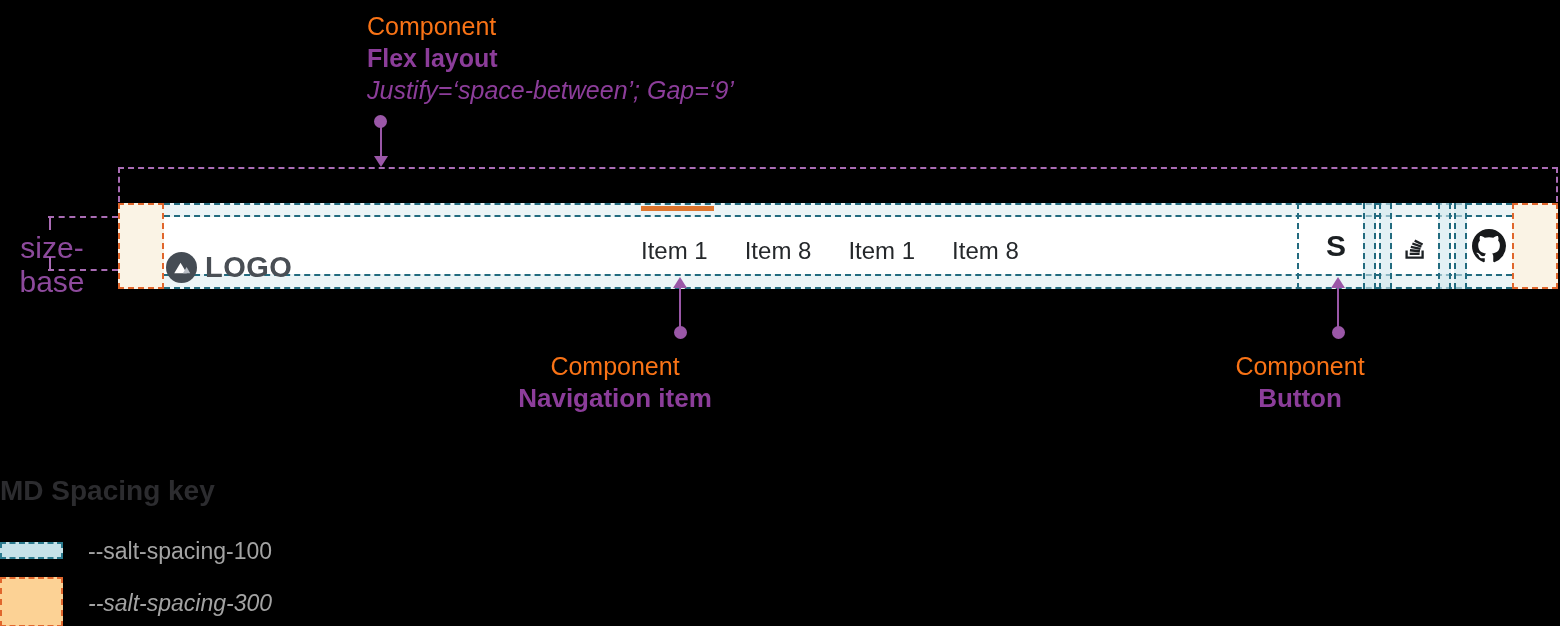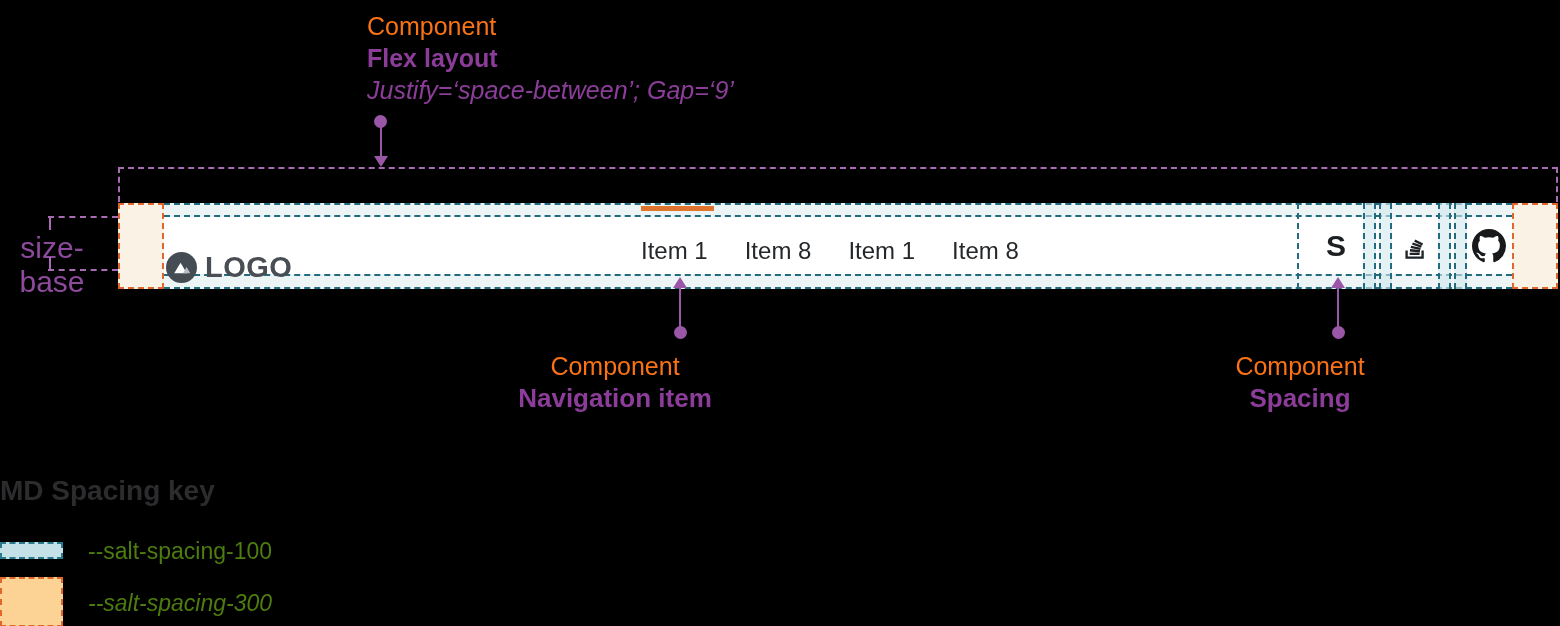--- a/index.html
+++ b/index.html
@@ -40,21 +40,21 @@
   
   .sb-line{width:70px;border-top:2px dashed #a96cb4;}
   .sb-tick{width:0;border-left:2px dashed #a96cb4;height:12px;}
   .sb-text{left:0;top:231px;width:104px;text-align:center;font-size:30px;color:#8d4a9c;}
 
   
   .legend-title{left:0;top:475px;font-size:28px;font-weight:bold;color:#2c2c2f;text-align:center;}
   .swatch{left:0;width:63px;box-sizing:border-box;}
   .swatch-100{top:542px;height:17px;background:#c5e1e8;border:2px dashed #2a7a8e;}
   .swatch-300{top:577px;height:50px;background:#fcd295;border:2px dashed #e0662c;}
-  .legend-label{left:88px;font-size:23px;color:#4d7c0f;}
+  .legend-label{left:88px;font-size:23px;color:#a3a3a3;}
 </style>
 </head>
 <body>
 
 <div id="stage">
 
   <div class="abs" style="left:367px;top:10px;">
     <div class="ann-eyebrow">Component</div>
     <div class="ann-title">Flex layout</div>
     <div class="ann-detail">Justify=‘space-between’; Gap=‘9’</div>
@@ -135,21 +135,21 @@
   <div class="abs ann-center" style="left:465px;top:350px;width:300px;">
     <div class="ann-eyebrow">Component</div>
     <div class="ann-title" style="font-size:26px;">Navigation item</div>
   </div>
 
   <div class="abs head-up" style="left:1331px;top:277px;"></div>
   <div class="abs vline" style="left:1337px;top:288px;height:40px;"></div>
   <div class="abs dot" style="left:1332px;top:326px;"></div>
   <div class="abs ann-center" style="left:1150px;top:350px;width:300px;">
     <div class="ann-eyebrow">Component</div>
-    <div class="ann-title" style="font-size:26px;">Spacing</div>
+    <div class="ann-title" style="font-size:26px;">Button</div>
   </div>
 
   <div class="abs legend-title">MD Spacing key</div>
 
   <div class="abs swatch swatch-100"></div>
   <div class="abs legend-label" style="top:538px;">--salt-spacing-100</div>
 
   <div class="abs swatch swatch-300"></div>
   <div class="abs legend-label" style="top:590px;font-style:italic;">--salt-spacing-300</div>
 

